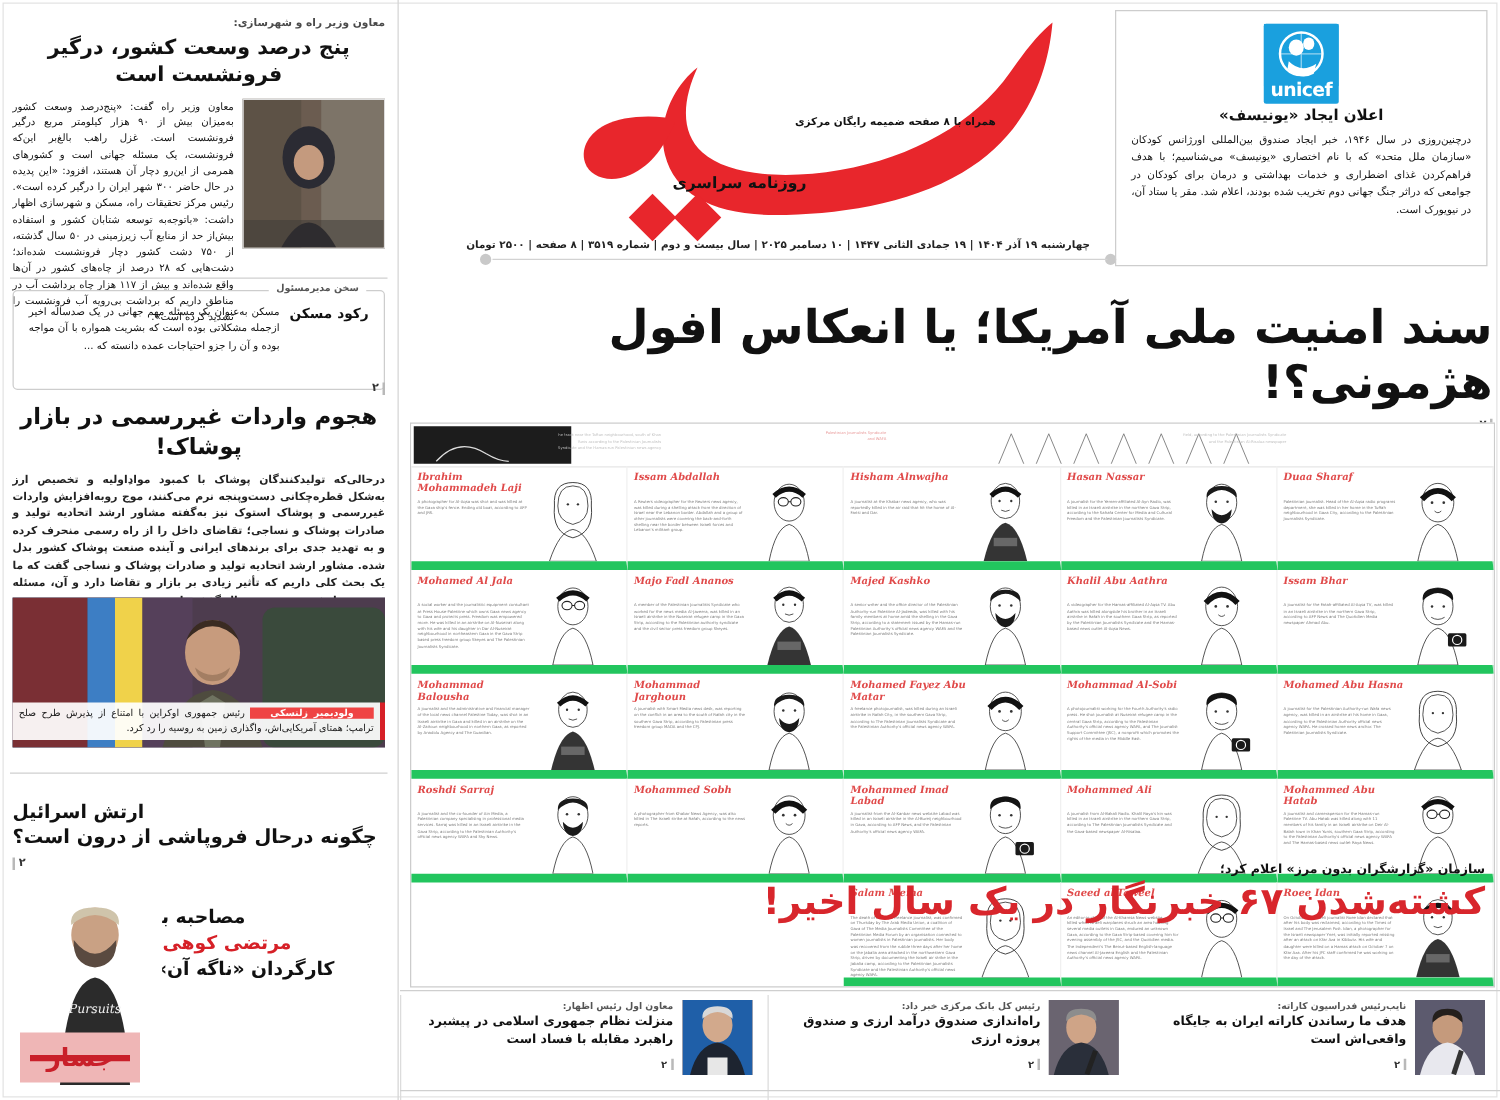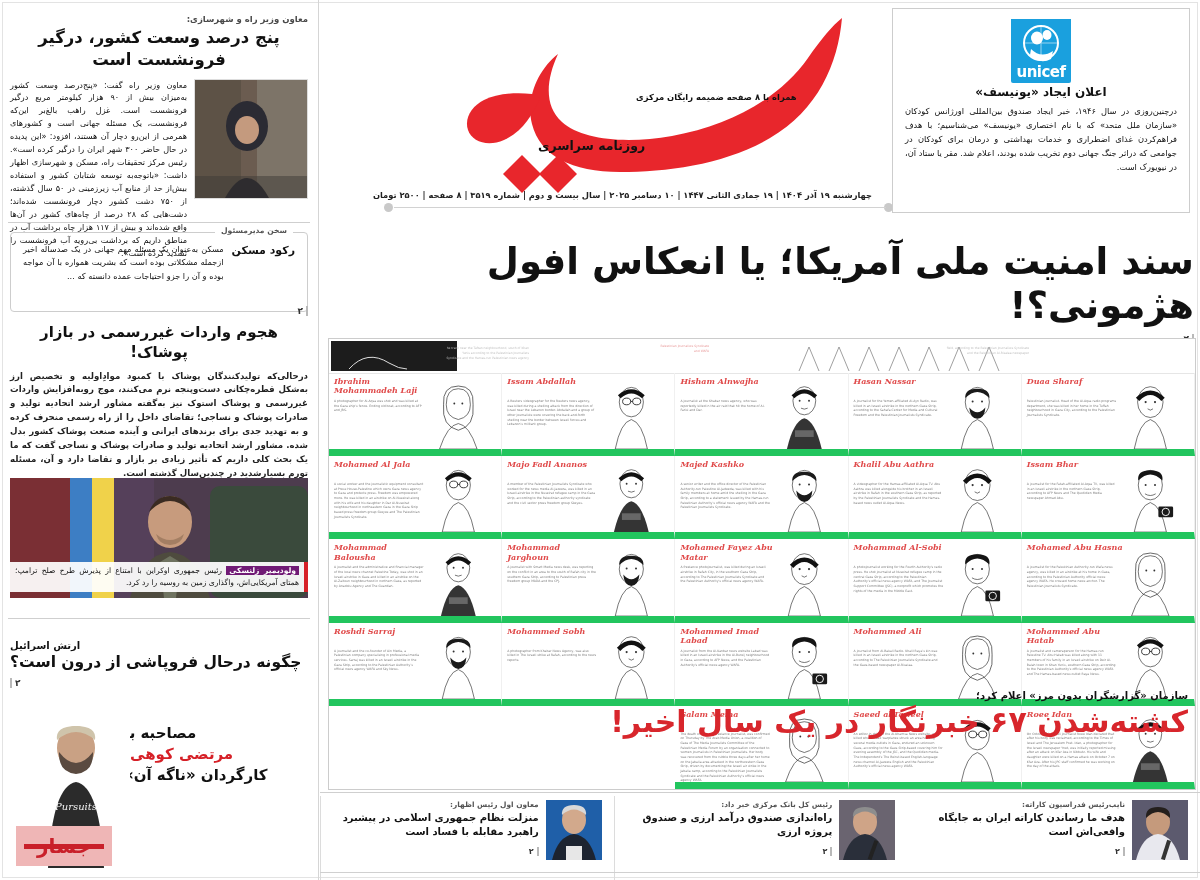--- a/index.html
+++ b/index.html
@@ -31,32 +31,32 @@
   .sep-left{position:absolute;left:8px;right:8px;height:1px;background:#cfcfcf;}
 
   .editorial{position:absolute;top:232px;right:10px;left:10px;height:80px;
     border:1px solid #cdcdcd;border-radius:4px;box-sizing:border-box;padding:10px 12px 8px;}
   .editorial .ed-tag{position:absolute;top:-7px;right:14px;background:#fff;padding:0 6px;font-size:7.6px;color:#555;font-weight:600;}
   .ed-row{display:flex;gap:8px;align-items:flex-start;}
   .ed-title{font-size:11px;font-weight:bold;flex:0 0 auto;white-space:nowrap;padding-top:1px;}
   .ed-text{font-size:8.2px;line-height:1.62;text-align:justify;flex:1;}
 
   .a2{position:absolute;top:322px;right:10px;left:10px;}
-  .a2 .hl{font-size:15px;}
+  .a2 .hl{font-size:18px;}
   .a2 .body-txt{margin-top:7px;}
 
   .zel{position:absolute;top:478px;right:10px;left:10px;}
   .zel-photo{width:100%;height:120px;position:relative;overflow:hidden;background:#4a3f52;}
   .zel-cap{position:absolute;left:0;right:0;bottom:6px;display:flex;align-items:flex-start;}
   .zel-cap-bar{width:4px;background:#d62027;align-self:stretch;}
   .zel-cap-inner{background:rgba(255,255,255,.93);font-size:7.6px;line-height:1.55;padding:3px 5px;flex:1;text-align:justify;}
-  .zel-name{background:#701a75;color:#fff;font-weight:bold;padding:0 3px;}
+  .zel-name{background:#ef4444;color:#fff;font-weight:bold;padding:0 16px;}
 
   .a3{position:absolute;top:640px;right:10px;left:10px;text-align:left;}
-  .a3 .l1{font-size:10px;font-weight:bold;text-align:left;}
+  .a3 .l1{font-size:15px;font-weight:bold;text-align:left;}
   .a3 .l2{font-size:15.5px;font-weight:bold;text-align:left;margin-top:2px;}
   .a3 .pg{margin-top:4px;border-right:none;border-left:2px solid #b9b9b9;padding:0 0 0 3px;}
 
   .interview{position:absolute;top:718px;right:10px;left:10px;height:150px;}
   .iv-text{position:absolute;right:34px;top:6px;width:150px;text-align:left;}
   .iv-l1{font-size:15px;font-weight:bold;color:#111;}
   .iv-l2{font-size:15px;font-weight:bold;color:#d62027;margin-top:3px;}
   .iv-l3{font-size:15px;font-weight:bold;color:#111;margin-top:3px;}
   .iv-photo{position:absolute;left:8px;top:0;width:112px;height:150px;overflow:hidden;}
   .jasar{position:absolute;left:6px;bottom:2px;width:96px;height:40px;background:#efb6b6;}

